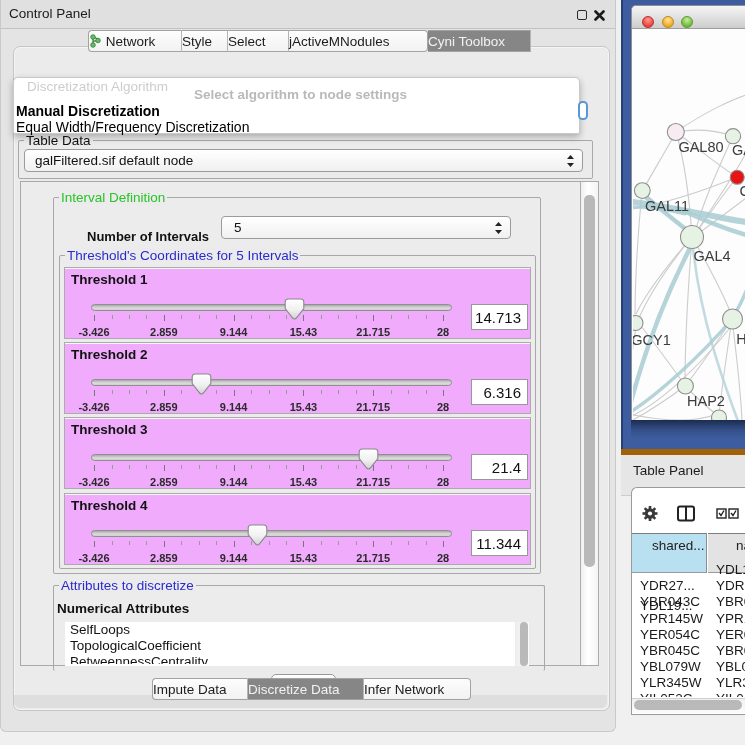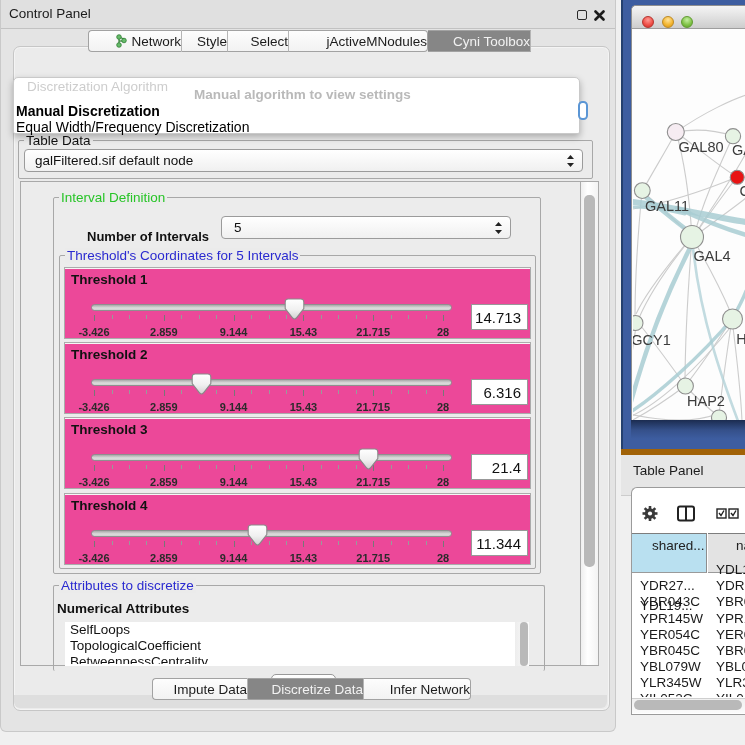--- a/index.html
+++ b/index.html
@@ -13,39 +13,39 @@
  border-bottom:1px solid #c2c2c2;}
 #titlebar .t{left:8px;top:6px;font-size:13.5px;color:#1b1b1b;}
 .winbtn{top:10px;}
 #sq{left:576px;width:8px;height:8px;border:1.7px solid #2a2a2a;border-radius:2px;}
 
 #tabpanel{left:12px;top:46px;width:595px;height:663px;background:#ebebeb;
  border-radius:7px;border:1px solid #c6c6c6;box-shadow:inset 0 0 0 1px #f4f4f4;}
 #botstrip{left:13px;top:695px;width:593px;height:13px;background:#dedede;border-radius:0 0 6px 6px;}
 
 .tabrow{display:flex;height:22px;}
-.tab{box-sizing:border-box;height:22px;line-height:21px;text-align:right;
+.tab{box-sizing:border-box;height:22px;line-height:21px;text-align:left;
  background:linear-gradient(#fdfdfd,#f2f2f2);border-top:1px solid #a2a2a2;
  border-bottom:1px solid #a2a2a2;border-right:1px solid #b5b5b5;
  font-size:13.5px;color:#1c1c1c;white-space:nowrap;}
 .tab.first{border-left:1px solid #a2a2a2;border-radius:4px 0 0 4px;}
 .tab.last{border-right:1px solid #a2a2a2;border-radius:0 4px 4px 0;}
 .tab.sel{background:#868686;color:#f2f2f2;}
 #toptabs{left:87px;top:30px;}
 #bottabs{left:143px;top:678px;padding-left:8px;}
 
 .group{border:1px solid #a8a8a8;border-radius:2px;}
 .gtitle{position:absolute;top:-8px;left:5px;background:#ebebeb;padding:0 2px;
  font-size:13.5px;}
 
 .combo{box-sizing:border-box;background:linear-gradient(#ffffff,#f0f0f0);
  border:1px solid #9b9b9b;border-radius:4px;font-size:13.5px;color:#111;}
 .arr{position:absolute;right:8px;top:50%;margin-top:-6px;width:7px;height:12px;}
 
-.thr{left:63px;width:467px;height:72px;background:#ec4899;
+.thr{left:63px;width:467px;height:72px;background:#f0abfc;
  border:1px solid #ababab;box-sizing:border-box;box-shadow:0 1px 0 #f6f6f6 inset;}
 .thr .tl{position:absolute;left:6px;top:4px;font-weight:bold;font-size:13.5px;color:#111;}
 .thr .track{position:absolute;left:26px;top:36px;width:359px;height:5px;
  border:1px solid #8f8f8f;border-radius:4px;
  background:linear-gradient(#a9a9a9,#dcdcdc 60%,#cfcfcf);}
 .thr .vbox{position:absolute;left:406px;top:36px;width:57px;height:26px;
  background:#fff;border:1px solid #989898;box-sizing:border-box;
  font-size:15px;color:#111;text-align:right;padding:4px 6px 0 0;}
 .tick{position:absolute;width:1px;background:#7d7d7d;}
 .slab{position:absolute;top:58px;transform:translateX(-50%);
@@ -327,21 +327,21 @@
     <div id="bottabs" class="abs tabrow">
       <div class="tab first" style="width:96px;">Impute Data</div>
       <div class="tab sel" style="width:116px;">Discretize Data</div>
       <div class="tab last" style="width:107px;">Infer Network</div>
     </div>
 
     <div class="abs" style="left:12px;top:77px;width:565px;height:55px;background:#fff;
       border:1px solid #c9c9c9;border-radius:5px 5px 2px 2px;
       box-shadow:0 3px 7px rgba(0,0,0,0.28);">
       <div class="abs" style="left:13px;top:1px;font-size:13.5px;color:#cdcdcd;">Discretization Algorithm</div>
-      <div class="abs" style="left:180px;top:9px;font-size:13.5px;font-weight:bold;color:#b9b9b9;">Manual algorithm to view settings</div>
+      <div class="abs" style="left:180px;top:9px;font-size:13.5px;font-weight:bold;color:#b9b9b9;">Select algorithm to node settings</div>
       <div class="abs" style="left:2px;top:25px;font-size:14px;font-weight:bold;color:#000;">Manual Discretization</div>
       <div class="abs" style="left:2px;top:41px;font-size:14px;color:#000;">Equal Width/Frequency Discretization</div>
     </div>
 
     <div class="abs" style="left:577px;top:101px;width:10px;height:19px;background:#fff;
       border:2.5px solid #5b96d5;border-radius:4.5px;box-sizing:border-box;"></div>
   </div>
 
   <div id="netwin" class="abs"></div>
   <div id="macwin" class="abs">

